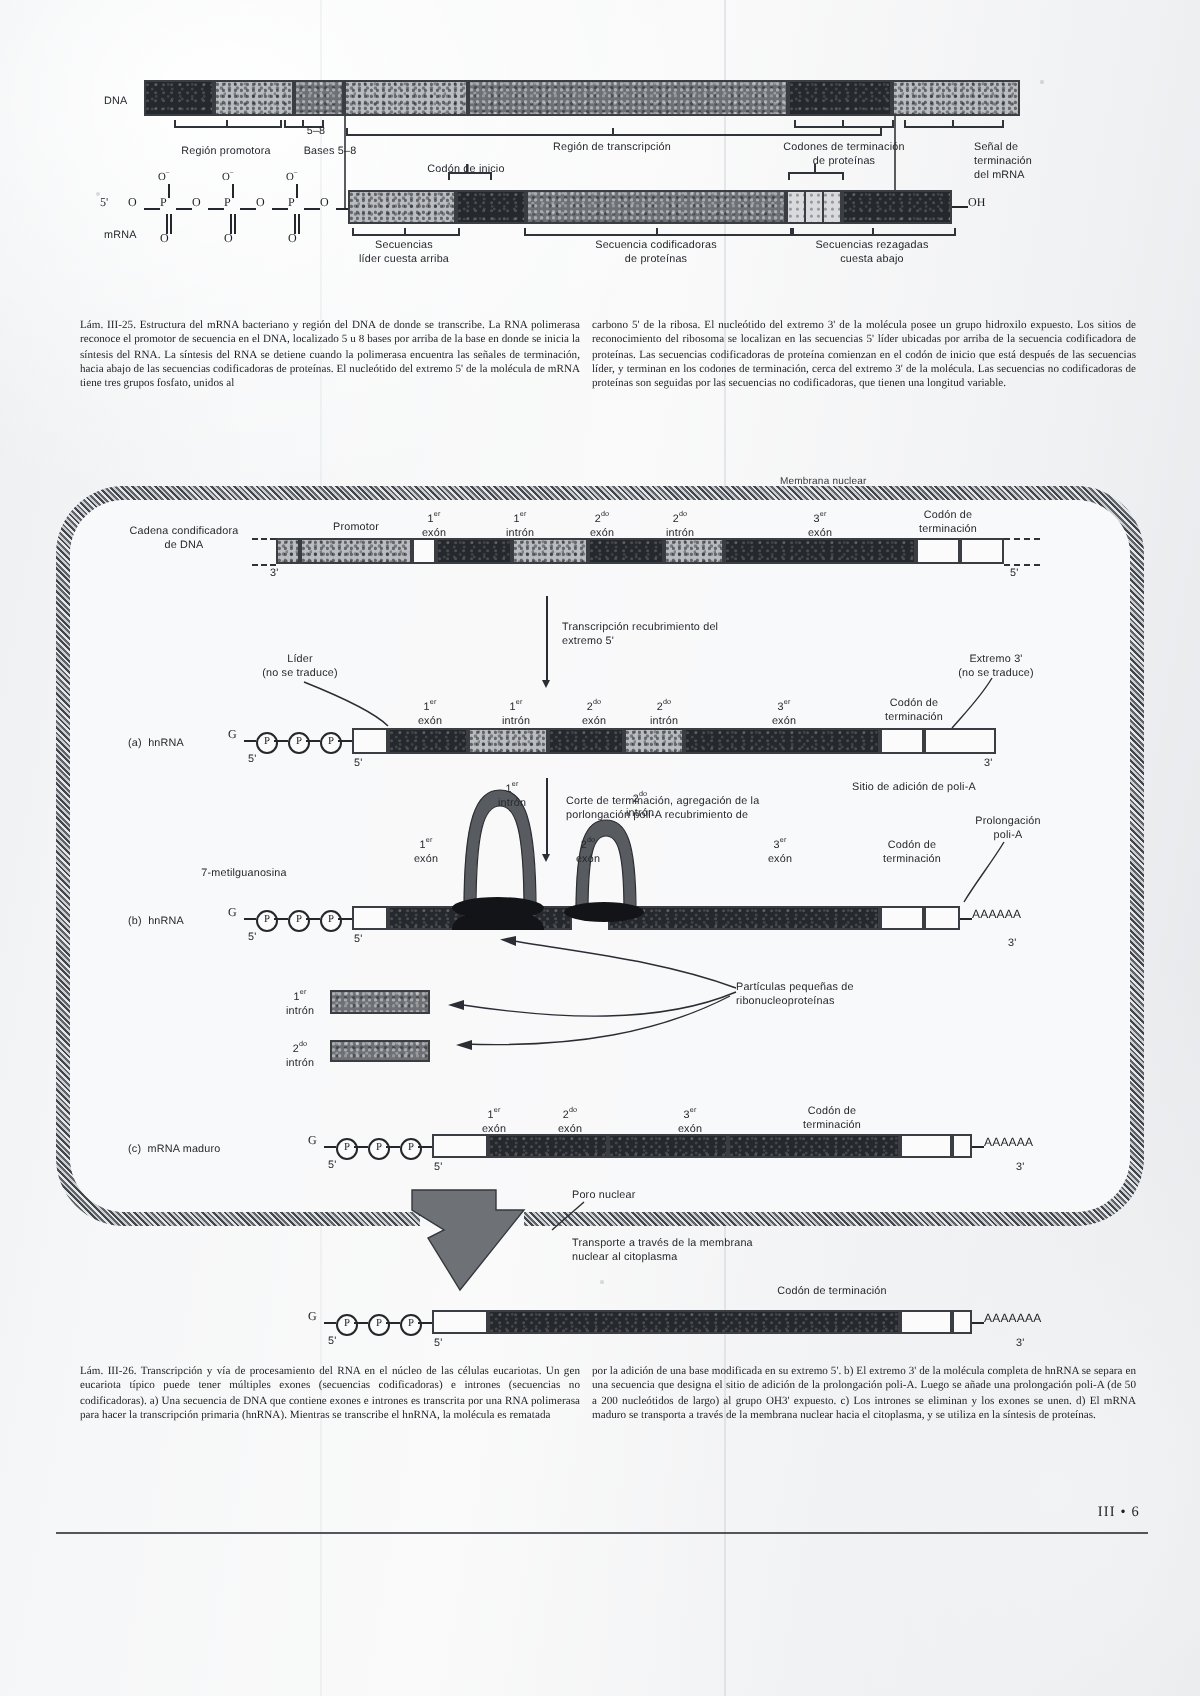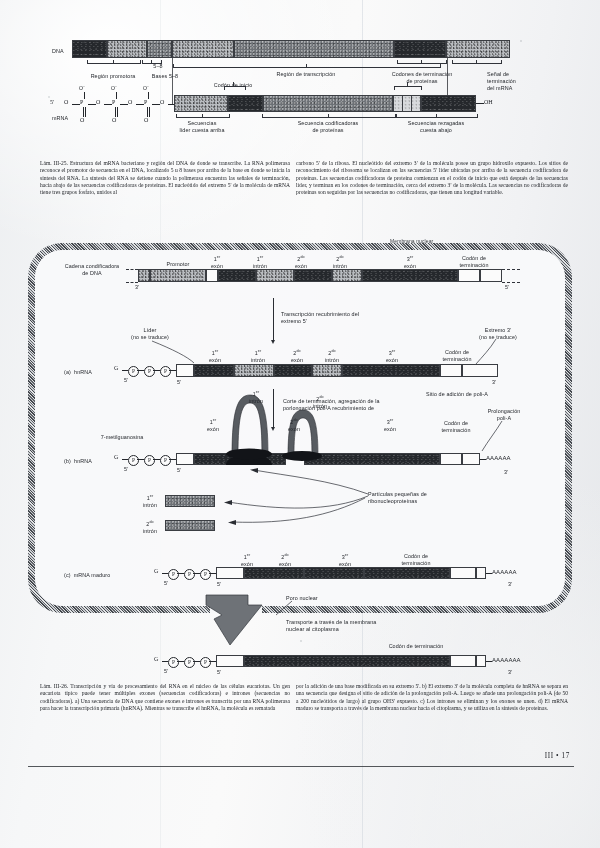--- a/index.html
+++ b/index.html
@@ -461,15 +461,15 @@
     <div class="aaa" style="left:492px;top:414px;">AAAAAAA</div>
     <div class="lbl" style="left:217px;top:426px;">5'</div>
     <div class="lbl" style="left:508px;top:426px;">3'</div>
     <div class="lbl c" style="left:416px;top:400px;">Codón de terminación</div>
   </div>
 
   <div class="cap" style="left:40px;top:683px;width:250px;">Lám. III-26. Transcripción y vía de procesamiento del RNA en el núcleo de las células eucariotas. Un gen eucariota típico puede tener múltiples exones (secuencias codificadoras) e intrones (secuencias no codificadoras). a) Una secuencia de DNA que contiene exones e intrones es transcrita por una RNA polimerasa para hacer la transcripción primaria (hnRNA). Mientras se transcribe el hnRNA, la molécula es rematada</div>
   <div class="cap" style="left:296px;top:683px;width:272px;">por la adición de una base modificada en su extremo 5'. b) El extremo 3' de la molécula completa de hnRNA se separa en una secuencia que designa el sitio de adición de la prolongación poli-A. Luego se añade una prolongación poli-A (de 50 a 200 nucleótidos de largo) al grupo OH3' expuesto. c) Los intrones se eliminan y los exones se unen. d) El mRNA maduro se transporta a través de la membrana nuclear hacia el citoplasma, y se utiliza en la síntesis de proteínas.</div>
 
   <div class="footer-rule"></div>
-  <div class="pageno">III • 17</div>
+  <div class="pageno">III • 6</div>
 
 </div>
 
 </body></html>

